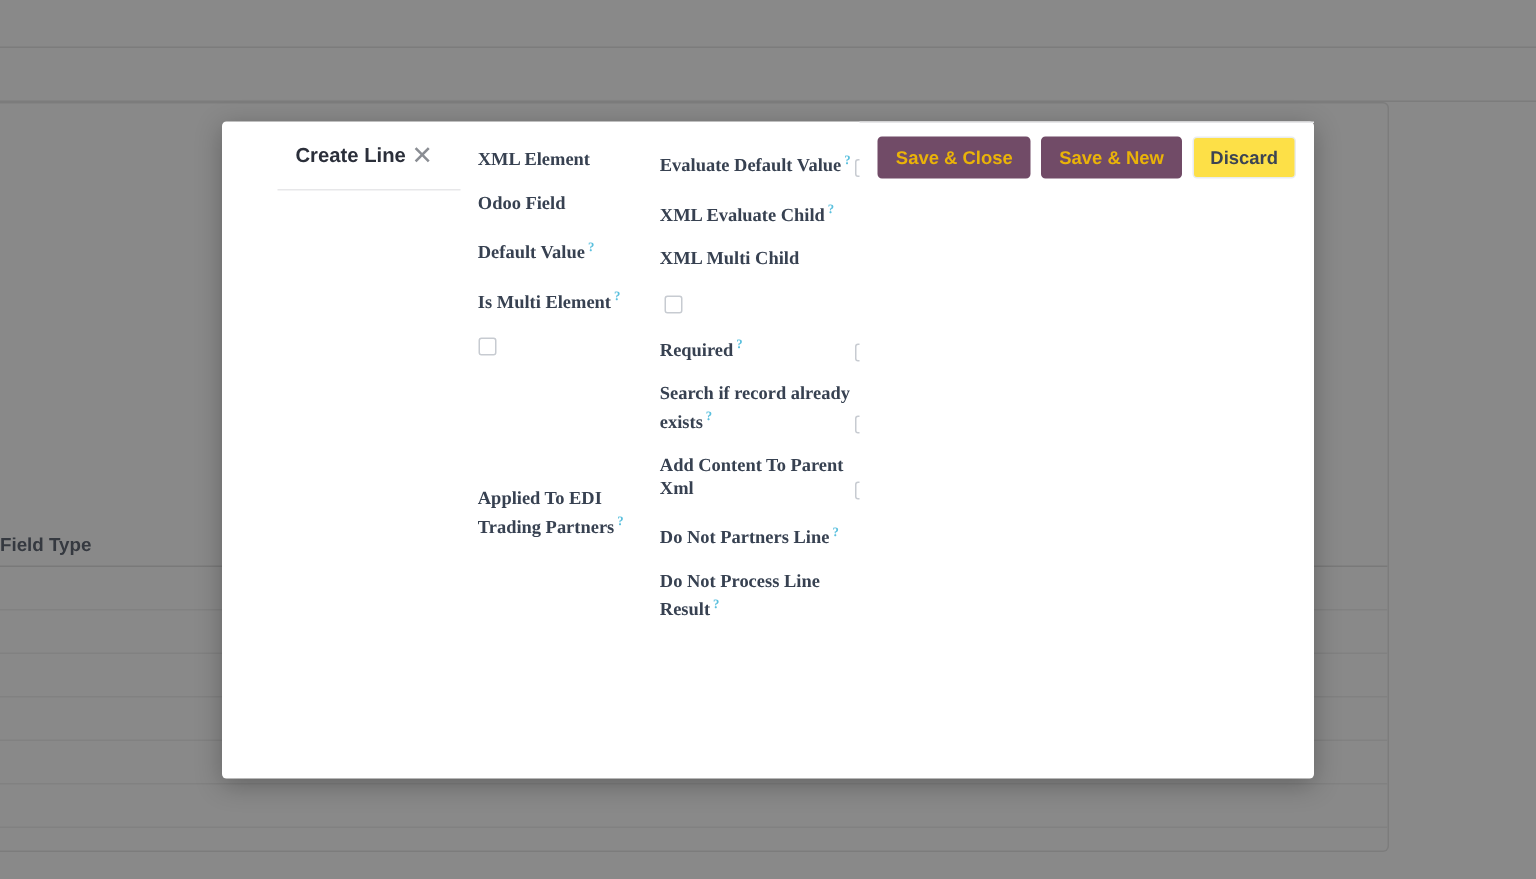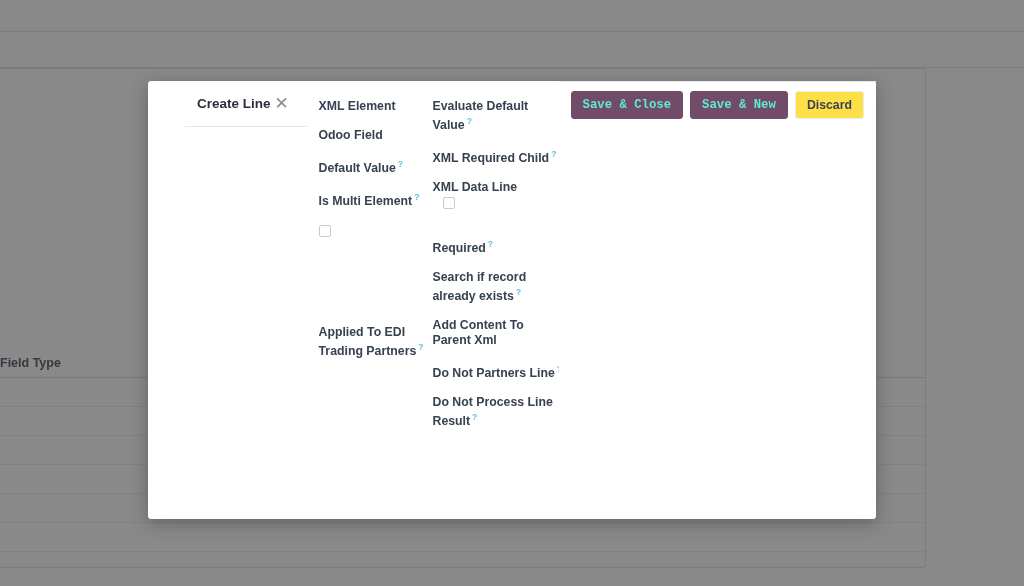--- a/index.html
+++ b/index.html
@@ -121,20 +121,21 @@
   }
   .form-column {
     width: 50%;
     padding-right: 10px;
   }
 
   .field-row {
     display: flex;
     align-items: flex-end;
     margin-bottom: 13px;
+    font-family: Liberation Serif, serif;
   }
   .field-label {
     width: 124px;
     flex: none;
     font-size: 12.3px;
     font-weight: bold;
     color: #374151;
     line-height: 15px;
     padding-top: 1px;
   }
@@ -184,22 +185,21 @@
     font-weight: bold;
     border-radius: 3px;
     padding: 6px 11px;
     cursor: pointer;
     border: 1px solid transparent;
     line-height: 14px;
   }
   .btn-primary {
     background: #714b67;
     border-color: #714b67;
-    color: #5eead4;
-    font-family: Liberation Mono, monospace;
+    color: #eab308;
   }
   .btn-secondary {
     background: #fde047;
     border-color: #e9ecef;
     color: #3c4453;
   }
 </style>
 </head>
 <body>
 
@@ -275,26 +275,26 @@
     <div class="form-column">
 
       <div class="field-row">
         <div class="field-label wide"><span>Evaluate Default Value</span><span class="help-marker">?</span></div>
         <div class="field-value">
           <span class="checkbox-box"></span>
         </div>
       </div>
 
       <div class="field-row">
-        <div class="field-label wide"><span>XML Required Child</span><span class="help-marker">?</span></div>
-        <div class="field-value"></div>
-      </div>
-
-      <div class="field-row">
-        <div class="field-label wide"><span>XML Data Line</span></div>
+        <div class="field-label wide"><span>XML Evaluate Child</span><span class="help-marker">?</span></div>
+        <div class="field-value"></div>
+      </div>
+
+      <div class="field-row">
+        <div class="field-label wide"><span>XML Multi Child</span></div>
         <div class="field-value"></div>
       </div>
 
       <div class="field-row">
         <div class="field-value"></div>
       </div>
 
       <div class="field-row">
         <div class="field-label wide"><span>Required</span><span class="help-marker">?</span></div>
         <div class="field-value">

